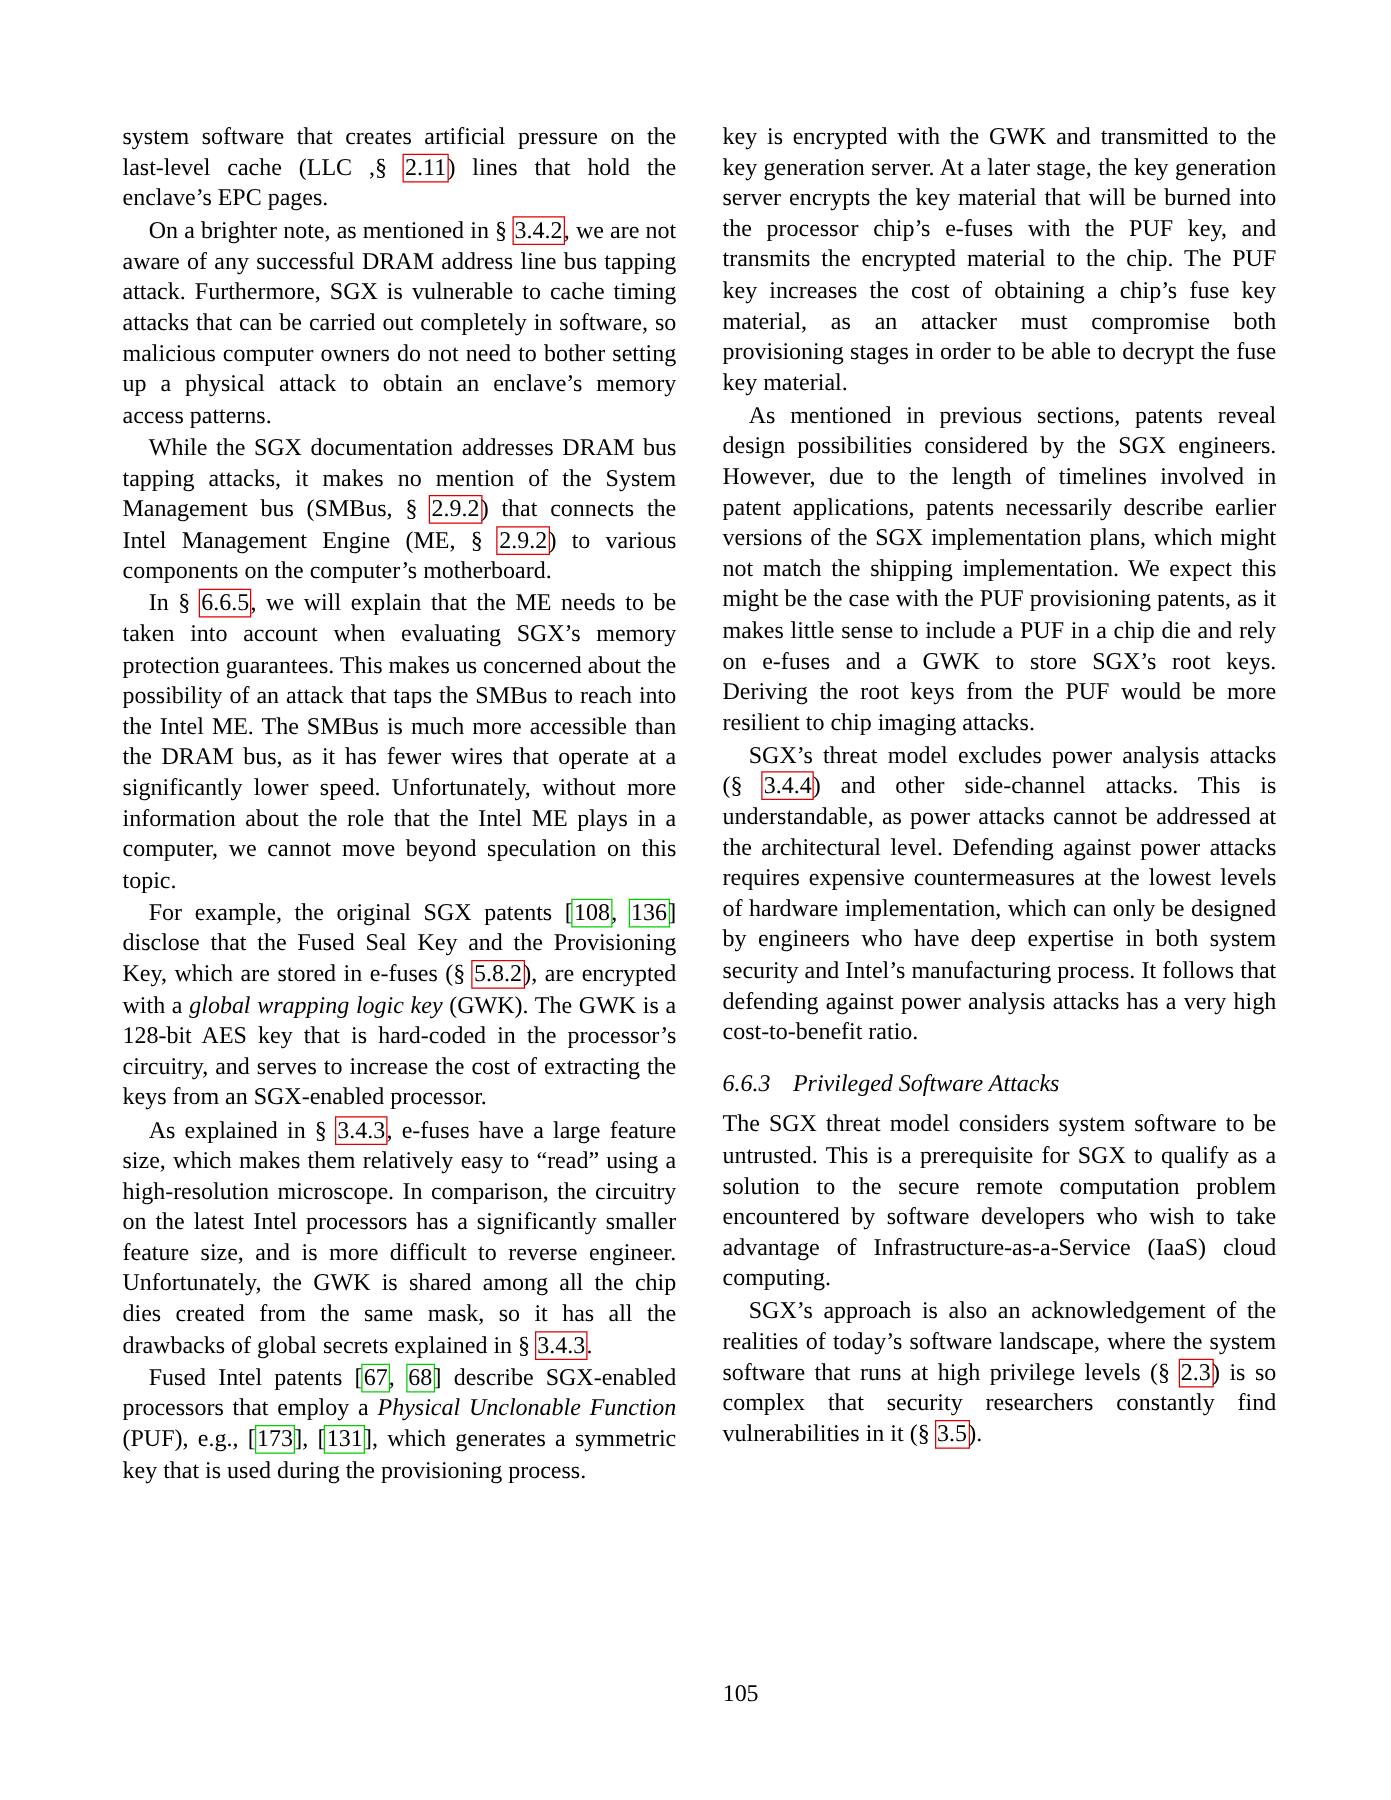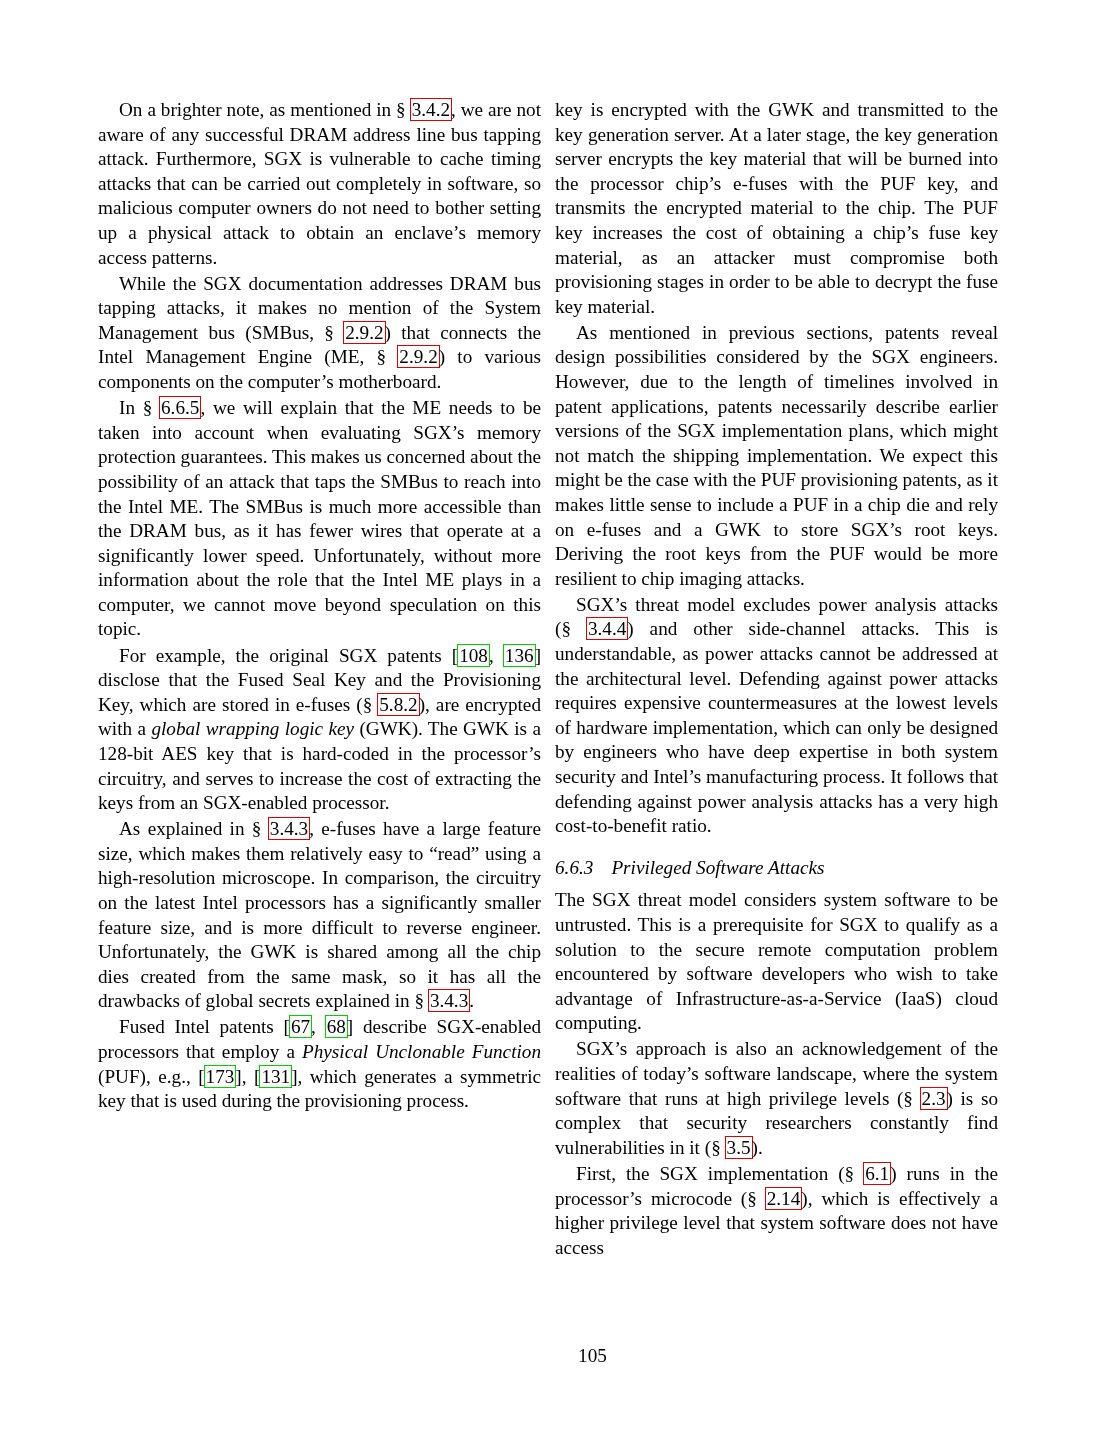--- a/index.html
+++ b/index.html
@@ -1,46 +1,46 @@
 <!DOCTYPE html>
 <html><head>
 <meta charset="utf-8">
 <style>
   html, body { margin: 0; padding: 0; background: #ffffff; }
   body { width: 1113px; height: 1440px; position: relative; overflow: hidden;
          font-family: "Liberation Serif", "DejaVu Serif", serif; color: #000; }
   .col { position: absolute; top: 98px; width: 443px; font-size: 19.2px; line-height: 24.6px;
          text-align: justify; hyphens: manual; }
   .col.left { left: 98px; }
-  .col.right { left: 555px; }
+  .col.right { left: 578px; }
   p { margin: 0; text-indent: 21px; }
   p.noindent { text-indent: 0; }
   p + p { margin-top: 1.5px; }
   .ref { border: 1.5px solid #e00000; padding: 0 1px; margin: 0 -1px; }
   .cite { border: 1.5px solid #00d000; padding: 0 1px; margin: 0 -1px; }
   em { font-style: italic; }
   .heading { font-style: italic; margin: 17px 0 8px 0; text-indent: 0; text-align: left; }
   .heading .num { margin-right: 18px; }
   .pagenum { position: absolute; top: 1345px; left: 0; width: 1113px; text-align: center; font-size: 19.2px; margin-left: 36px; }
 </style>
 </head>
 <body>
 
 <div class="col left">
+  <p class="noindent"><span>system software that creates artificial pressure on the last-level cache (LLC ,§ </span><a class="ref">2.11</a><span>) lines that hold the enclave’s EPC pages.</span></p>
   <p><span>On a brighter note, as mentioned in § </span><a class="ref">3.4.2</a><span>, we are not aware of any successful DRAM address line bus tapping attack. Furthermore, SGX is vulnerable to cache timing attacks that can be carried out completely in software, so malicious computer owners do not need to bother setting up a physical attack to obtain an enclave’s memory access patterns.</span></p>
   <p><span>While the SGX documentation addresses DRAM bus tapping attacks, it makes no mention of the System Management bus (SMBus, § </span><a class="ref">2.9.2</a><span>) that connects the Intel Management Engine (ME, § </span><a class="ref">2.9.2</a><span>) to various components on the computer’s motherboard.</span></p>
   <p><span>In § </span><a class="ref">6.6.5</a><span>, we will explain that the ME needs to be taken into account when evaluating SGX’s memory protection guarantees. This makes us concerned about the possibility of an attack that taps the SMBus to reach into the Intel ME. The SMBus is much more accessible than the DRAM bus, as it has fewer wires that operate at a significantly lower speed. Unfortunately, without more information about the role that the Intel ME plays in a computer, we cannot move beyond speculation on this topic.</span></p>
   <p><span>For example, the original SGX patents [</span><a class="cite">108</a><span>, </span><a class="cite">136</a><span>] disclose that the Fused Seal Key and the Provisioning Key, which are stored in e-fuses (§ </span><a class="ref">5.8.2</a><span>), are encrypted with a </span><em>global wrapping logic key</em><span> (GWK). The GWK is a 128-bit AES key that is hard-coded in the processor’s circuitry, and serves to increase the cost of extracting the keys from an SGX-enabled processor.</span></p>
   <p><span>As explained in § </span><a class="ref">3.4.3</a><span>, e-fuses have a large feature size, which makes them relatively easy to “read” using a high-resolution microscope. In comparison, the circuitry on the latest Intel processors has a significantly smaller feature size, and is more difficult to reverse engineer. Unfortunately, the GWK is shared among all the chip dies created from the same mask, so it has all the drawbacks of global secrets explained in § </span><a class="ref">3.4.3</a><span>.</span></p>
   <p><span>Fused Intel patents [</span><a class="cite">67</a><span>, </span><a class="cite">68</a><span>] describe SGX-enabled processors that employ a </span><em>Physical Unclonable Function</em><span> (PUF), e.g., [</span><a class="cite">173</a><span>], [</span><a class="cite">131</a><span>], which generates a symmetric key that is used during the provisioning process.</span></p>
 </div>
 
 <div class="col right">
   <p class="noindent"><span>key is encrypted with the GWK and transmitted to the key generation server. At a later stage, the key generation server encrypts the key material that will be burned into the processor chip’s e-fuses with the PUF key, and transmits the encrypted material to the chip. The PUF key increases the cost of obtaining a chip’s fuse key material, as an attacker must compromise both provisioning stages in order to be able to decrypt the fuse key material.</span></p>
   <p><span>As mentioned in previous sections, patents reveal design possibilities considered by the SGX engineers. However, due to the length of timelines involved in patent applications, patents necessarily describe earlier versions of the SGX implementation plans, which might not match the shipping implementation. We expect this might be the case with the PUF provisioning patents, as it makes little sense to include a PUF in a chip die and rely on e-fuses and a GWK to store SGX’s root keys. Deriving the root keys from the PUF would be more resilient to chip imaging attacks.</span></p>
   <p><span>SGX’s threat model excludes power analysis attacks (§ </span><a class="ref">3.4.4</a><span>) and other side-channel attacks. This is understandable, as power attacks cannot be addressed at the architectural level. Defending against power attacks requires expensive countermeasures at the lowest levels of hardware implementation, which can only be designed by engineers who have deep expertise in both system security and Intel’s manufacturing process. It follows that defending against power analysis attacks has a very high cost-to-benefit ratio.</span></p>
   <div class="heading"><span class="num">6.6.3</span><span>Privileged Software Attacks</span></div>
   <p class="noindent"><span>The SGX threat model considers system software to be untrusted. This is a prerequisite for SGX to qualify as a solution to the secure remote computation problem encountered by software developers who wish to take advantage of Infrastructure-as-a-Service (IaaS) cloud computing.</span></p>
   <p><span>SGX’s approach is also an acknowledgement of the realities of today’s software landscape, where the system software that runs at high privilege levels (§ </span><a class="ref">2.3</a><span>) is so complex that security researchers constantly find vulnerabilities in it (§ </span><a class="ref">3.5</a><span>).</span></p>
-  <p><span>First, the SGX implementation (§ </span><a class="ref">6.1</a><span>) runs in the processor’s microcode (§ </span><a class="ref">2.14</a><span>), which is effectively a higher privilege level that system software does not have access</span></p>
 </div>
 
 <div class="pagenum">105</div>
 
 </body></html>

